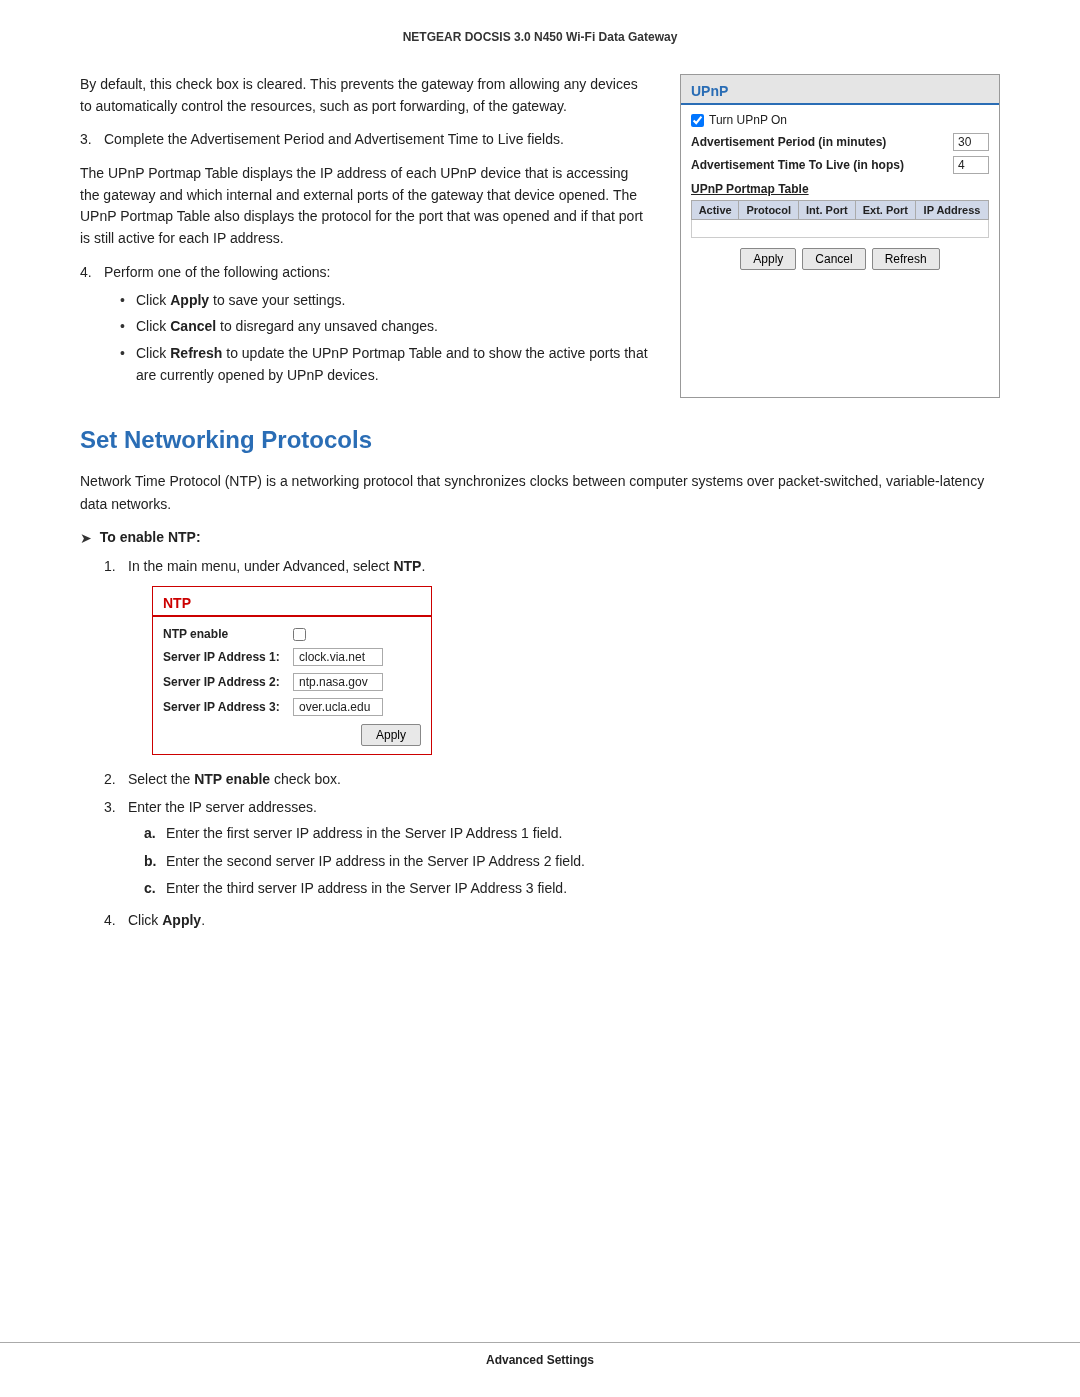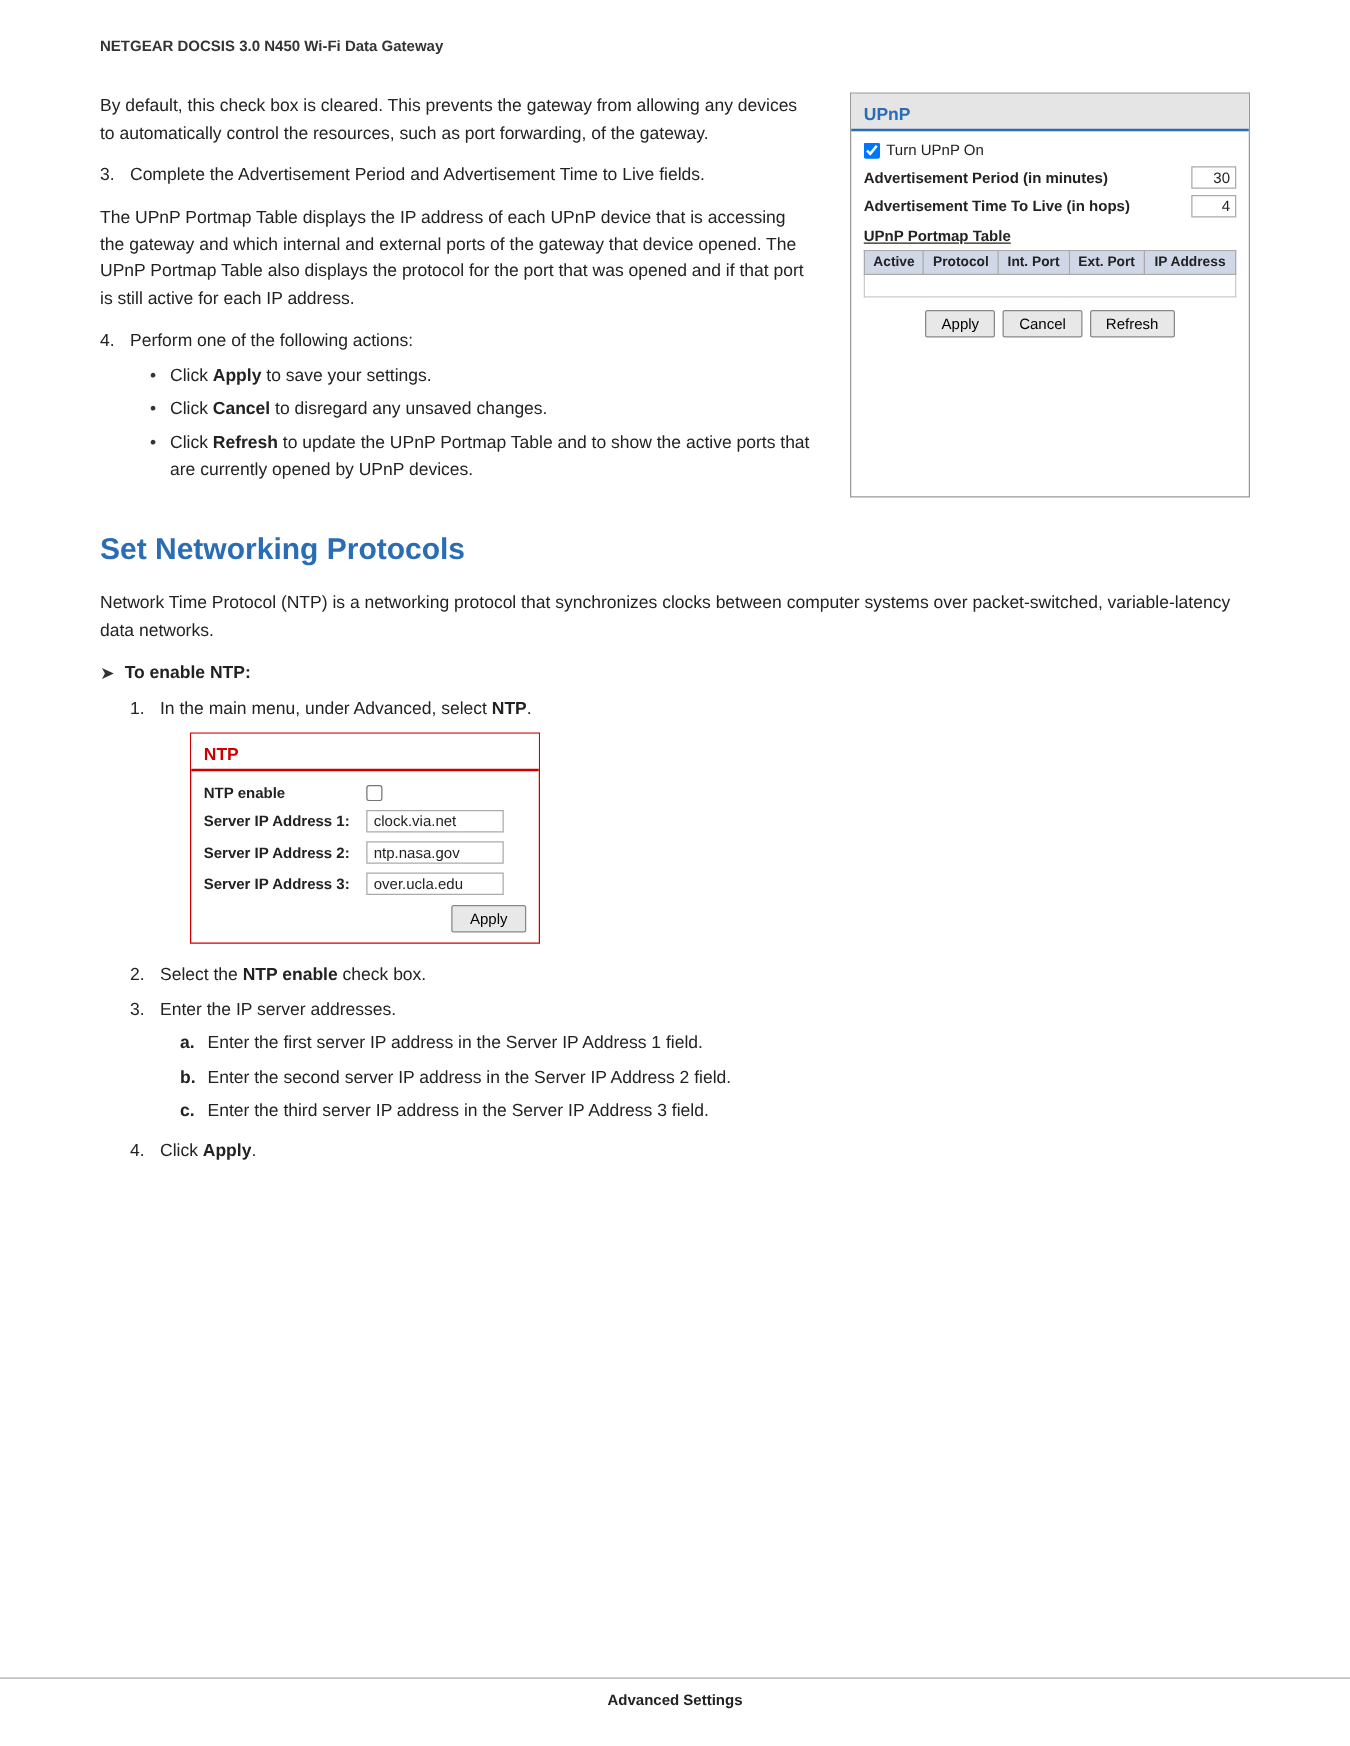--- a/index.html
+++ b/index.html
@@ -12,21 +12,21 @@
       min-height: 1397px;
       padding: 0;
     }
     .page {
       width: 1080px;
       min-height: 1397px;
       padding: 30px 80px 60px 80px;
       position: relative;
     }
     .page-header {
-      text-align: left;
+      text-align: center;
       font-size: 12px;
       font-weight: bold;
       color: #333;
       padding-bottom: 10px;
       margin-bottom: 20px;
     }
     .content-area {
       display: flex;
       gap: 30px;
       margin-bottom: 18px;
@@ -74,21 +74,21 @@
     }
     .panel-field-label {
       font-size: 12px;
       font-weight: bold;
     }
     .panel-field-value {
       font-size: 12px;
       border: 1px solid #aaa;
       padding: 1px 4px;
       width: 36px;
-      text-align: right;
+      text-align: left;
     }
     .portmap-section {
       margin-top: 8px;
     }
     .portmap-title {
       font-size: 12px;
       font-weight: bold;
       margin-bottom: 4px;
       text-decoration: underline;
     }
@@ -218,21 +218,21 @@
     .ntp-label {
       font-size: 12px;
       font-weight: bold;
       width: 130px;
       flex-shrink: 0;
     }
     .ntp-value {
       font-size: 12px;
       border: 1px solid #aaa;
       padding: 1px 5px;
-      width: 110px;
+      width: 90px;
     }
     .ntp-checkbox {
       width: 13px;
       height: 13px;
     }
     .ntp-buttons {
       display: flex;
       justify-content: flex-end;
       margin-top: 8px;
     }

